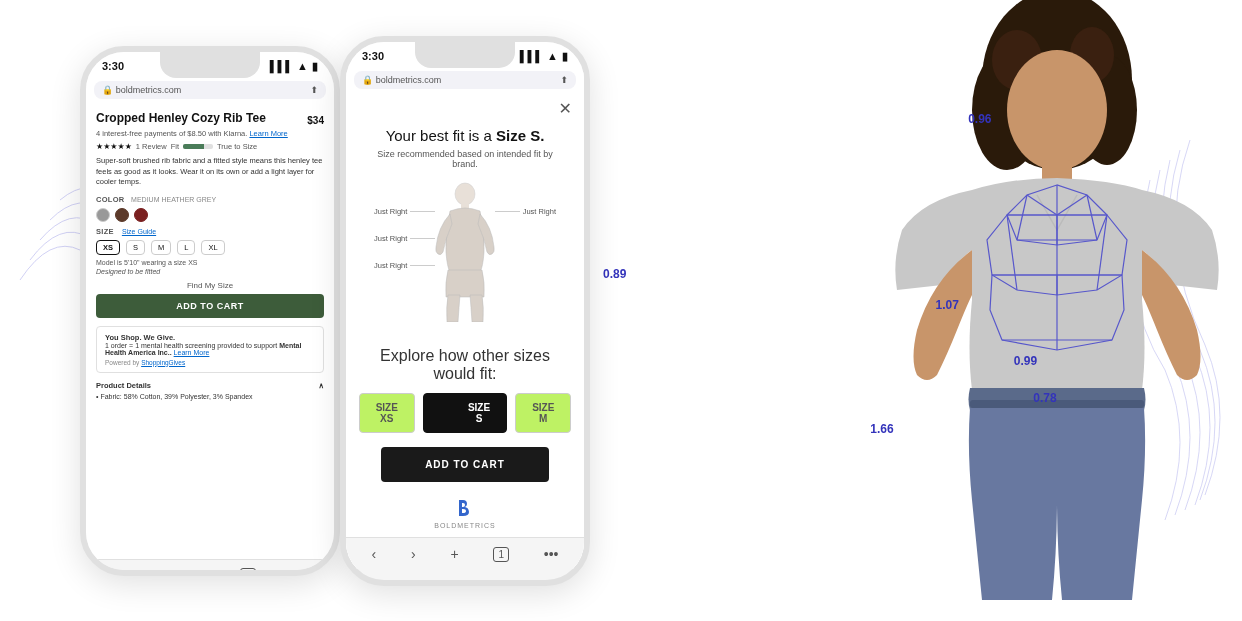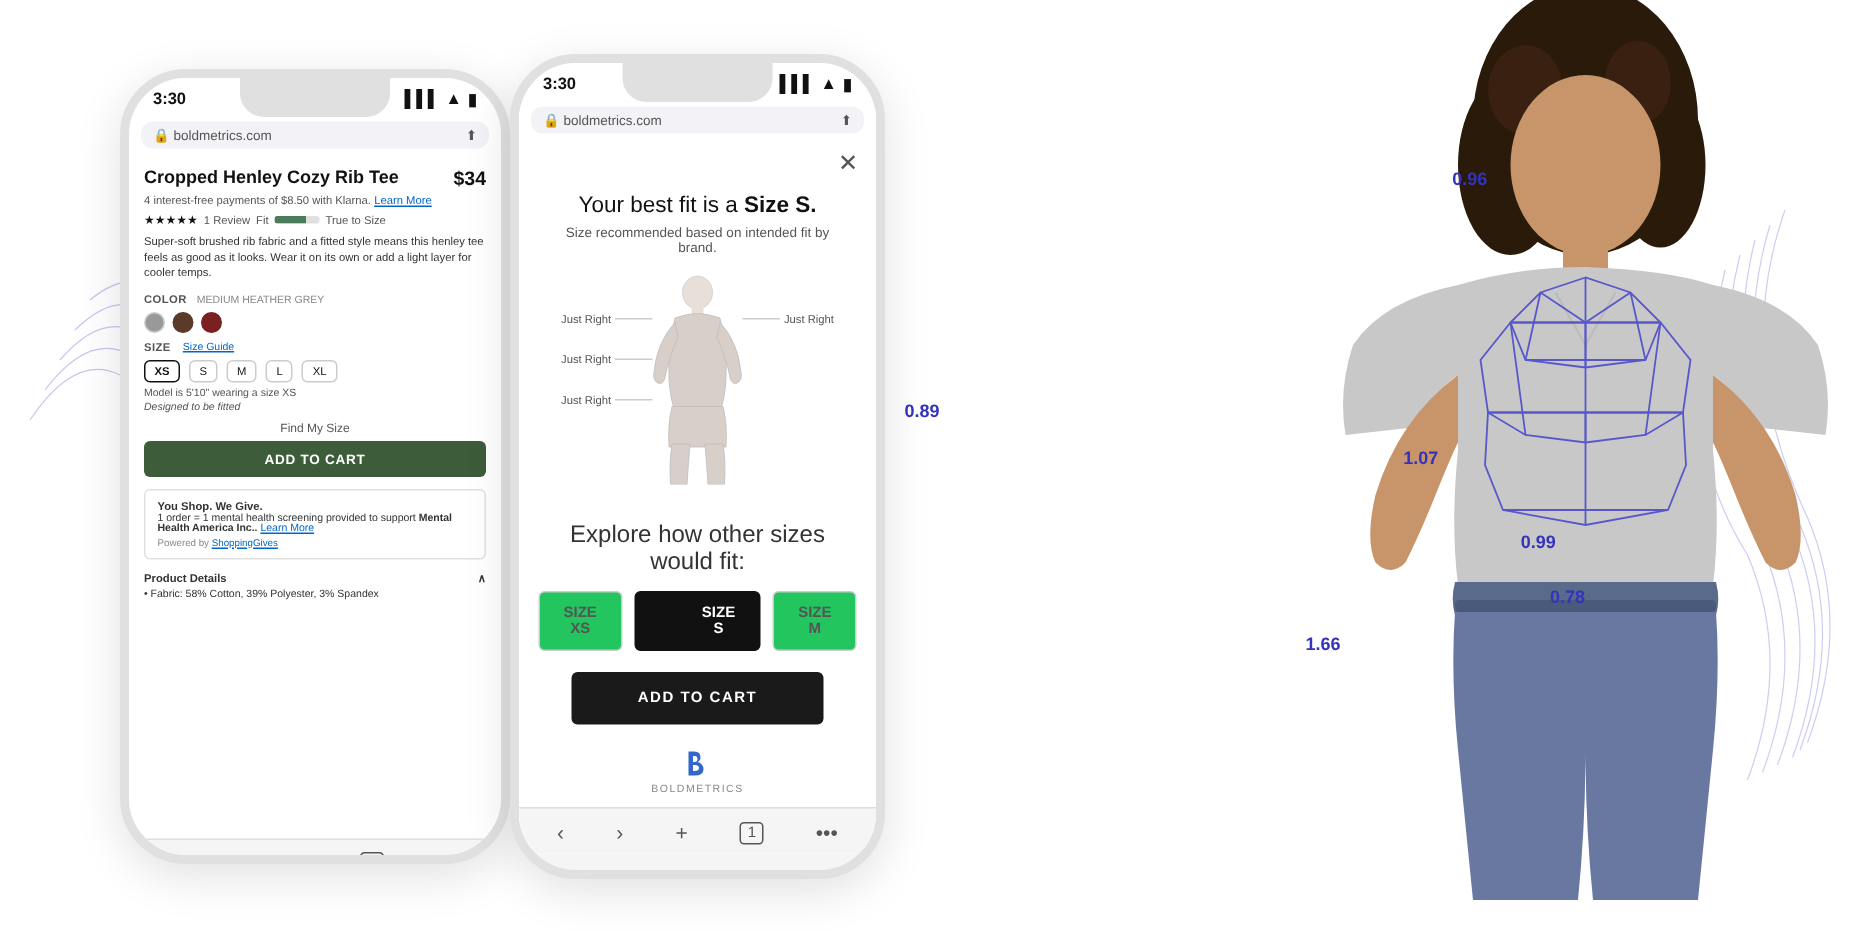--- a/index.html
+++ b/index.html
@@ -94,21 +94,21 @@
     }
 
     .product-title {
       font-size: 12px;
       font-weight: 700;
       color: #111;
       line-height: 1.3;
     }
 
     .product-price {
-      font-size: 13px;
+      font-size: 10px;
       color: #111;
       float: right;
       font-weight: 600;
     }
 
     .klarna-line {
       font-size: 7.5px;
       color: #555;
       margin-top: 3px;
       clear: both;
@@ -380,21 +380,21 @@
       margin-top: 10px;
     }
 
     .size-option-btn {
       padding: 8px 16px;
       border: 1.5px solid #ccc;
       border-radius: 4px;
       font-size: 10px;
       font-weight: 600;
       color: #555;
-      background: #22c55e;
+      background: #bef264;
       cursor: pointer;
     }
 
     .size-option-btn.active {
       background: #111;
       color: #fff;
       border-color: #111;
       padding-left: 44px;
     }
 

